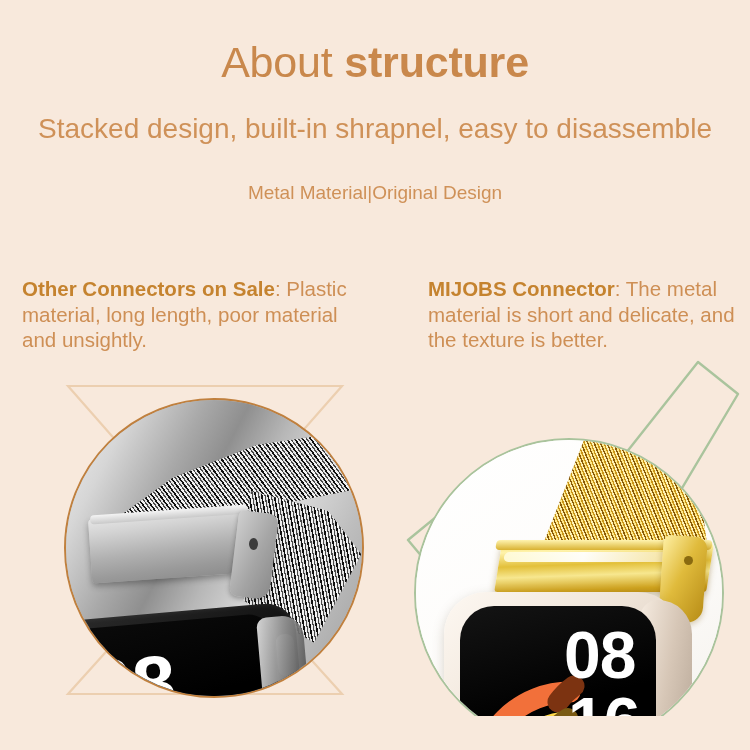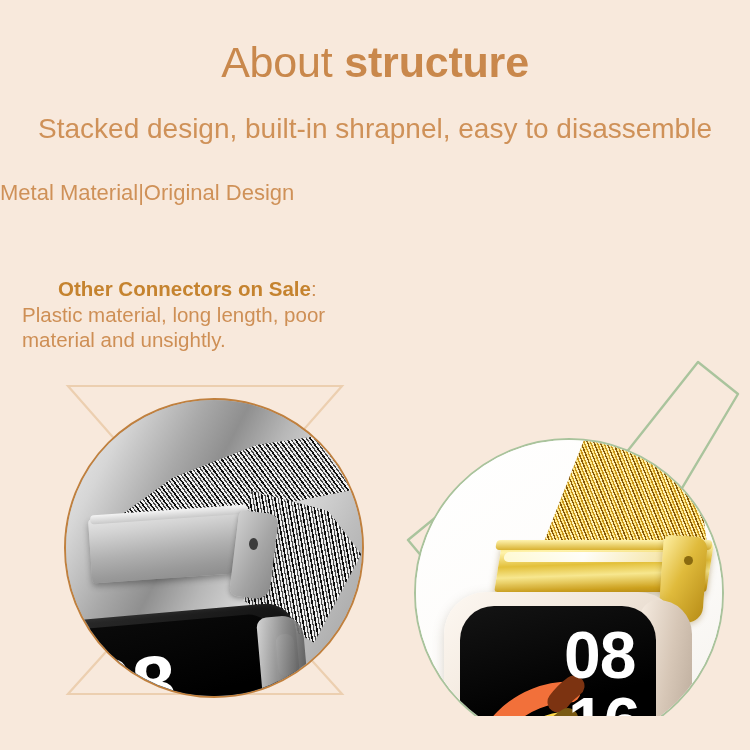--- a/index.html
+++ b/index.html
@@ -48,40 +48,39 @@
     line-height: 30px;
     color: #cf9158;
     font-weight: 400;
     white-space: nowrap;
   }
   .sub2 {
     position: absolute;
     top: 180px;
     left: 0;
     width: 750px;
-    text-align: left;
-    font-size: 22px;
+    text-align: center;
+    font-size: 19px;
     line-height: 26px;
     color: #cf9158;
     font-weight: 400;
     white-space: nowrap;
   }
 
   
   .caption {
     position: absolute;
     font-size: 20.5px;
     line-height: 25.5px;
     color: #ce8f55;
     font-weight: 400;
   }
   .caption .lead {
     font-weight: 700;
     color: #c5832f;
-    margin-left: 36px;
   }
   .caption-left  { left: 22px;  top: 276px; width: 350px; }
   .caption-right { left: 428px; top: 276px; width: 318px; }
 
   
   .mark {
     position: absolute;
     pointer-events: none;
   }
   .mark-x { left: 60px; top: 380px; }
@@ -186,20 +185,23 @@
   </div>
 
   <div class="sub1">Stacked design, built-in shrapnel, easy to disassemble</div>
   <div class="sub2">Metal Material|Original Design</div>
 
   <div class="caption caption-left">
     <span class="lead">Other Connectors on Sale</span><span>:</span>
     <span>Plastic material, long length, poor material and unsightly.</span>
   </div>
 
+  <div class="caption caption-right">
+    <span class="lead">MIJOBS Connector</span><span>:</span><span>  The metal material is short and delicate, and the texture is better.</span>
+  </div>
 
   <svg class="mark mark-x" width="290" height="320" viewBox="0 0 290 320">
     <polygon points="8,6 282,6 145,162" fill="none" stroke="#eccfb0" stroke-width="2.2"></polygon>
     <polygon points="8,314 282,314 145,162" fill="none" stroke="#eccfb0" stroke-width="2.2"></polygon>
   </svg>
 
   <svg class="mark mark-check" width="350" height="380" viewBox="0 0 350 380">
     <path d="M 10 182 L 88 118 L 148 196 L 300 4 L 340 36 L 152 352 Z" fill="none" stroke="#aac49d" stroke-width="2.4" stroke-linejoin="round"></path>
   </svg>
 

